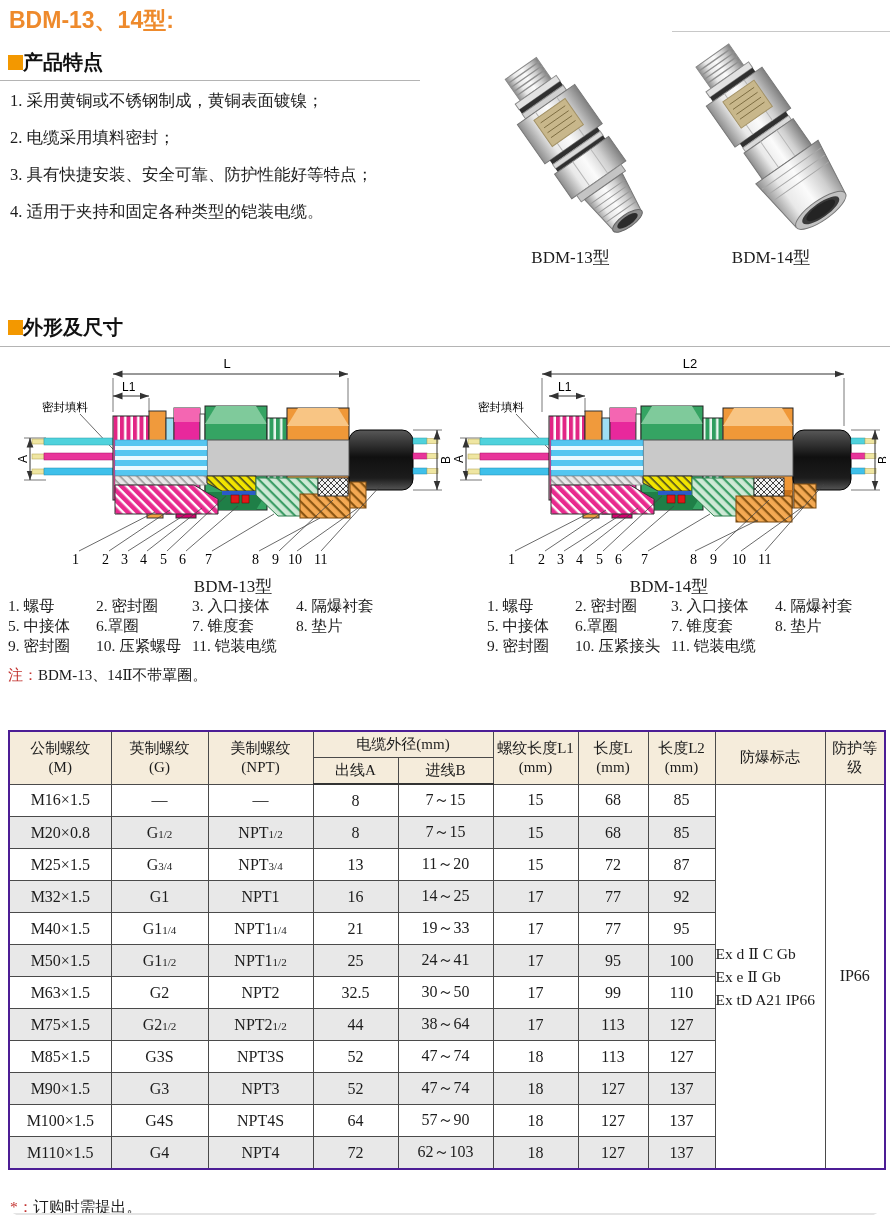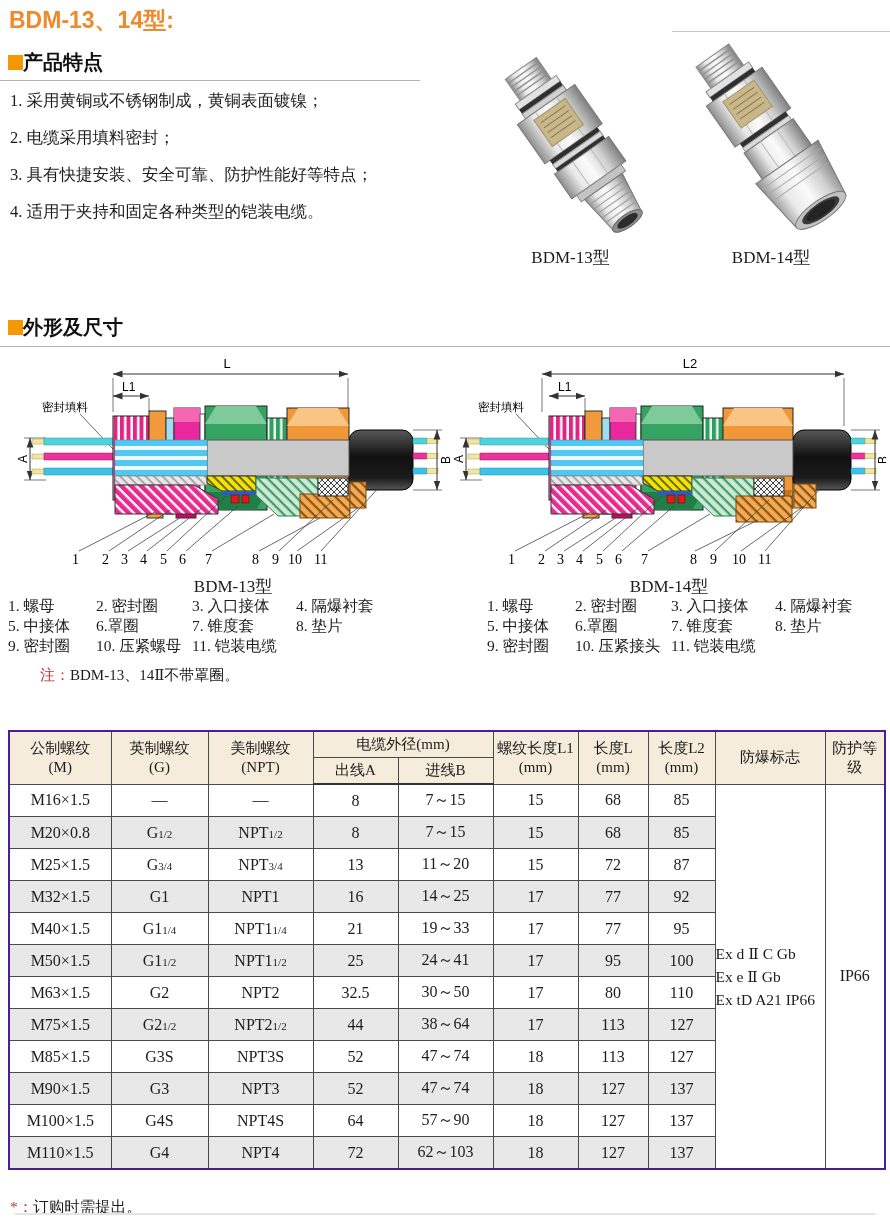--- a/index.html
+++ b/index.html
@@ -12,21 +12,21 @@
   .sec-square{width:15px;height:15px;background:#f39800;flex:0 0 auto;}
   .rule{position:absolute;height:1px;background:#b4b4b4;}
   .features{position:absolute;left:10px;top:90px;width:460px;}
   .feature-item{font-size:16.5px;line-height:21px;margin-bottom:16px;}
   .photo{position:absolute;}
   .photo-cap{position:absolute;font-size:17px;text-align:center;}
   .diagram{position:absolute;width:434px;}
   .diagram-cap{text-align:center;font-size:17px;margin-top:2px;}
   .part-grid{position:absolute;display:grid;grid-template-columns:88px 96px 104px auto;
         font-size:15.5px;line-height:20px;}
-  .note-line{position:absolute;font-size:15px;margin-left:32px;}
+  .note-line{position:absolute;font-size:15px;}
   .red{color:#c2312e;}
   .spec-table{position:absolute;left:8px;top:730px;width:876px;border-collapse:collapse;
         table-layout:fixed;border:2px solid #4c1d95;font-size:16px;}
   .spec-table th{background:#f5ecdb;font-weight:normal;font-size:15px;border:1px solid #4a4a4a;
         white-space:pre-line;text-align:center;padding:3px 1px;line-height:19px;}
   .spec-table thead tr:last-child th{border-bottom:2px solid #333;}
   .spec-table td{border:1px solid #4a4a4a;text-align:center;height:31px;padding:0 2px;background:#fff;}
   .spec-table tr.alt td{background:#e8e8e8;}
   .spec-table td#excell{background:#fff;text-align:left;padding-left:0;font-size:15.5px;line-height:23px;}
   .spec-table td#ipcell{background:#fff;font-size:16px;}
@@ -499,21 +499,21 @@
           <td>95</td>
           <td>100</td>
         </tr>
         <tr>
           <td>M63×1.5</td>
           <td>G2</td>
           <td>NPT2</td>
           <td>32.5</td>
           <td>30～50</td>
           <td>17</td>
-          <td>80</td>
+          <td>99</td>
           <td>110</td>
         </tr>
         <tr class="alt">
           <td>M75×1.5</td>
           <td>G2<span class="fr">1/2</span></td>
           <td>NPT2<span class="fr">1/2</span></td>
           <td>44</td>
           <td>38～64</td>
           <td>17</td>
           <td>113</td>

